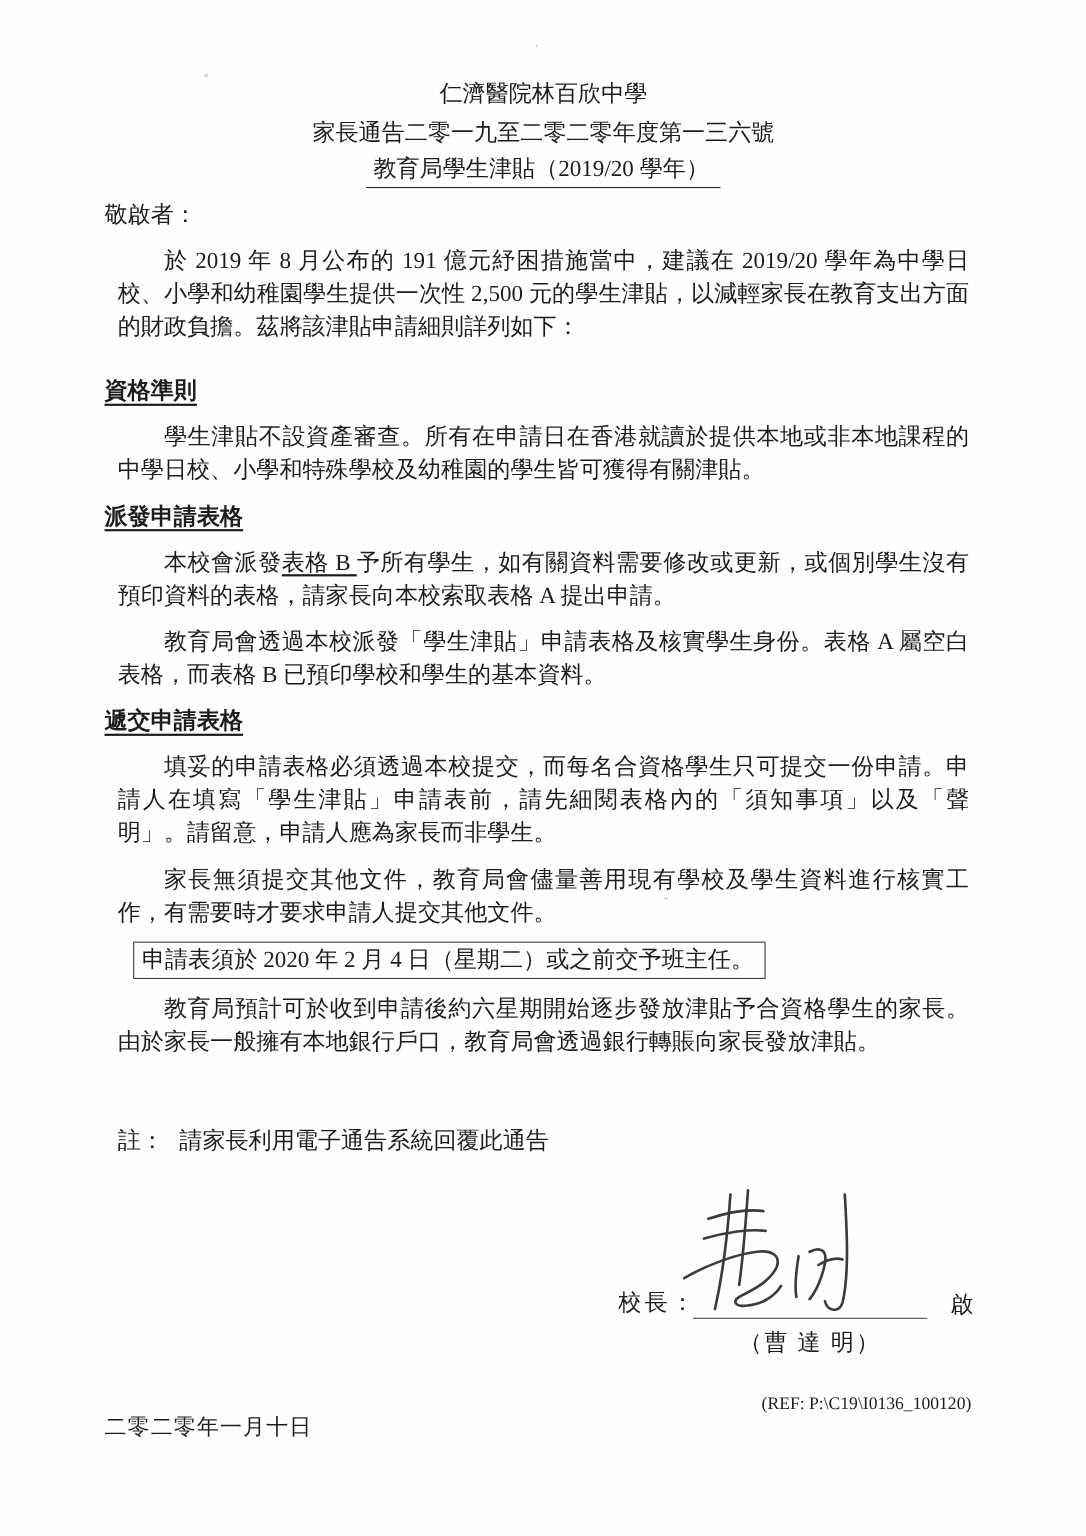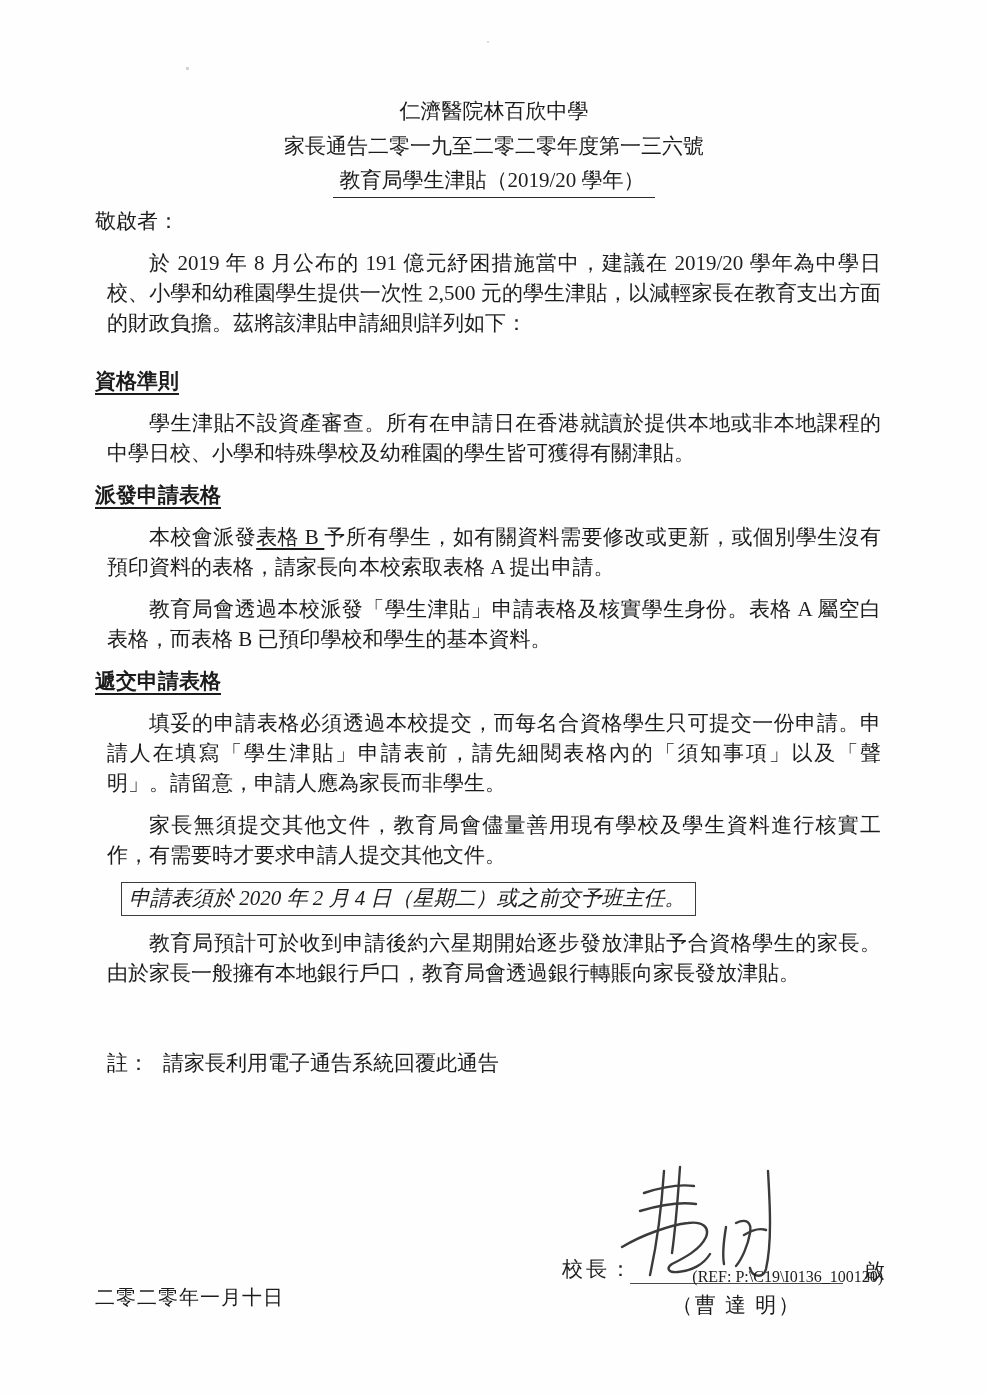--- a/index.html
+++ b/index.html
@@ -5,21 +5,21 @@
   html,body{margin:0;padding:0;background:#e8e8e8;}
   .page{
     position:relative;
     width:987px;height:1396px;
     background:#fefefe;
     font-family:"Liberation Serif","DejaVu Serif",serif;
     color:#1c1c1c;
     overflow:hidden;
     box-sizing:border-box;
   }
-  .content{padding:94px 94px 0 95px;}
+  .content{padding:68px 94px 0 95px;}
   .title-line{
     text-align:center;
     font-size:21px;
     line-height:35px;
     white-space:nowrap;
   }
   .title-underline-wrap{text-align:center;line-height:35px;}
   .title-underline{
     display:inline-block;
     font-size:21px;
@@ -31,32 +31,32 @@
   p.body{margin:12px;font-size:21px;line-height:30px;text-align:justify;}
   .indent{text-indent:2em;}
   .section-heading{
     margin:0;font-size:21px;line-height:30px;font-weight:bold;
     text-decoration:underline;
     text-underline-offset:5px;
     text-decoration-thickness:1.5px;
   }
   .first-section{margin-top:28px;}
   .u{text-decoration:underline;text-underline-offset:4px;text-decoration-thickness:1.5px;}
-  .deadline-wrap{margin:2px 0 0 26px;line-height:0;font-style:italic;}
+  .deadline-wrap{margin:2px 0 0 26px;line-height:0;}
   .deadline-box{
     display:inline-block;
     border:1.5px solid #3c3c3c;
     padding:1px 9px 3px 7px;
     font-size:21px;line-height:28px;
   }
   .contact{margin-top:40px !important;}
   .note{margin-top:60px !important;}
   .note-label{margin-right:14px;}
   
-  .sig-area{position:absolute;left:0;top:1159px;width:916px;height:170px;}
+  .sig-area{position:absolute;left:0;top:1074px;width:916px;height:170px;}
   .sig-label{position:absolute;left:562px;top:96px;font-size:21px;letter-spacing:3px;}
   .sig-line{position:absolute;left:630px;top:124px;width:213px;border-bottom:1.5px solid #4a4a4a;}
   .sig-closing{position:absolute;left:864px;top:98px;font-size:21px;}
   .sig-name{position:absolute;left:630px;top:132px;width:213px;text-align:center;font-size:21px;letter-spacing:2px;}
   .sig-svg{position:absolute;left:618px;top:4px;}
   
   .footer-date{position:absolute;left:95px;top:1284px;font-size:20px;letter-spacing:1px;}
   .footer-ref{position:absolute;right:104px;top:1268px;font-size:16px;}
   
   .speck{position:absolute;background:#9a9a9a;opacity:.45;border-radius:1px;}

